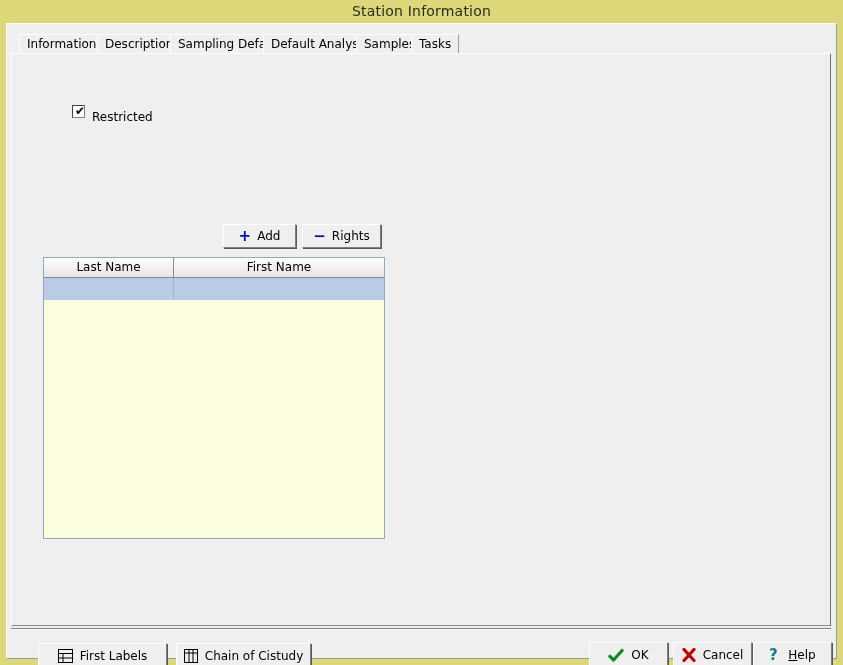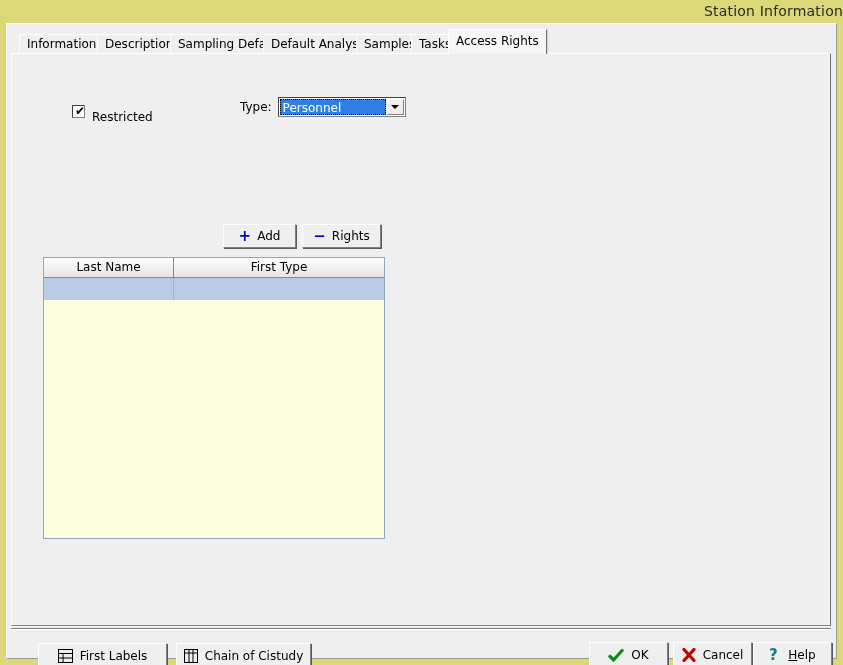--- a/index.html
+++ b/index.html
@@ -22,21 +22,21 @@
     left: 0; top: 0;
     width: 843px; height: 665px;
     background: #dcd87a;
     box-sizing: border-box;
   }
   #titlebar {
     position: absolute;
     left: 0; top: 0;
     width: 843px; height: 35px;
     background: #dcd87a;
-    text-align: right;
+    text-align: center;
     line-height: 23px;
     font-size: 14px;
     color: #2b2b20;
     font-family: "DejaVu Sans", sans-serif;
     letter-spacing: 0.2px;
   }
   #client {
     position: absolute;
     left: 6px; top: 23px;
     width: 831px; height: 636px;
@@ -322,57 +322,47 @@
 
   <div id="client">
 
     <div id="tabstrip">
       <div class="tab" style="left:0px;"><span>Information</span></div>
       <div class="tab" style="left:78px;"><span>Description</span></div>
       <div class="tab" style="left:151px;"><span>Sampling Defaults</span></div>
       <div class="tab" style="left:244px;"><span>Default Analyses</span></div>
       <div class="tab" style="left:337px;"><span>Samples</span></div>
       <div class="tab" style="left:392px;"><span>Tasks</span></div>
-      <div class="tab active" style="left:429px;"><span>Access Rights</span></div>
     </div>
 
     <div id="tabpanel">
 
       <div id="restricted-row">
         <span class="chk">
           <span class="tick">✔</span>
         </span>
         <span class="lbl">Restricted</span>
       </div>
 
-      <div id="type-row">
-        <span id="type-label">Type:</span>
-        <div class="combo">
-          <div class="value">Personnel</div>
-          <div class="arrowbtn">
-            <span class="caret"></span>
-          </div>
-        </div>
-      </div>
 
 
       <div class="btn" id="add-btn">
         <span class="sign">+</span>
         <span>Add</span>
       </div>
 
       <div class="btn" id="remove-btn">
         <span class="sign">−</span>
         <span>Rights</span>
       </div>
 
       <div id="grid">
         <div id="grid-header">
           <div class="hcell c0">Last Name</div>
-          <div class="hcell c1">First Type</div>
+          <div class="hcell c1">First Name</div>
         </div>
         <div class="grid-row">
           <div class="cell c0"></div>
           <div class="cell c1"></div>
         </div>
         <div id="grid-body"></div>
       </div>
 
     </div>
 

